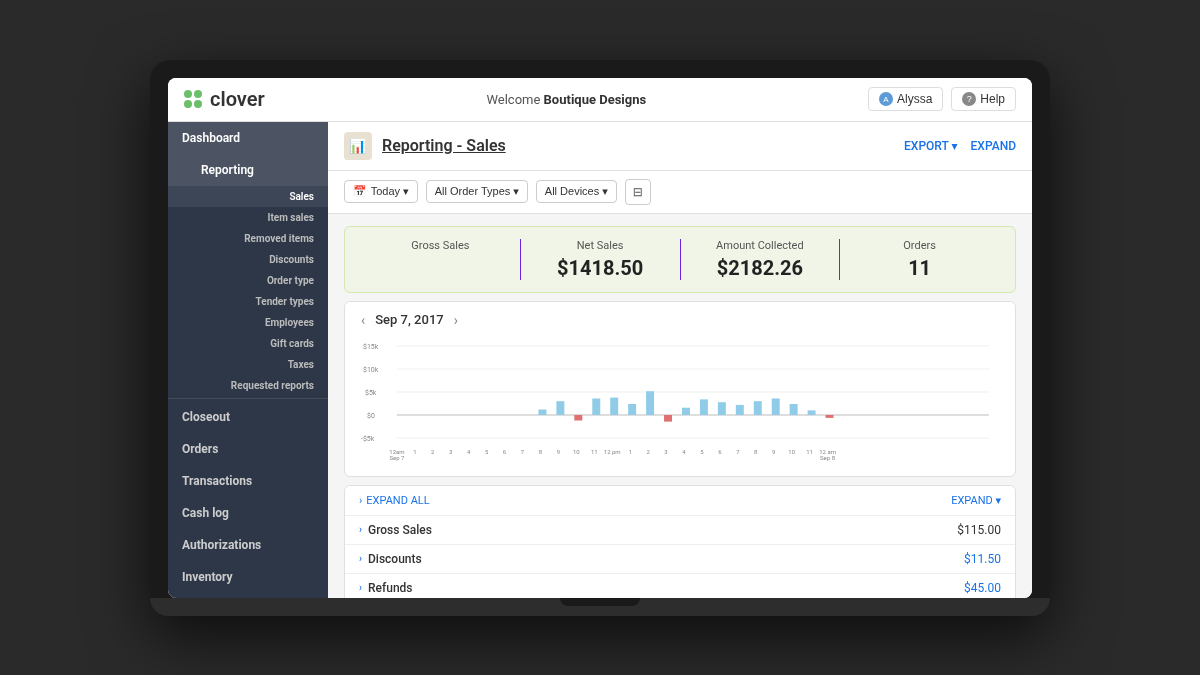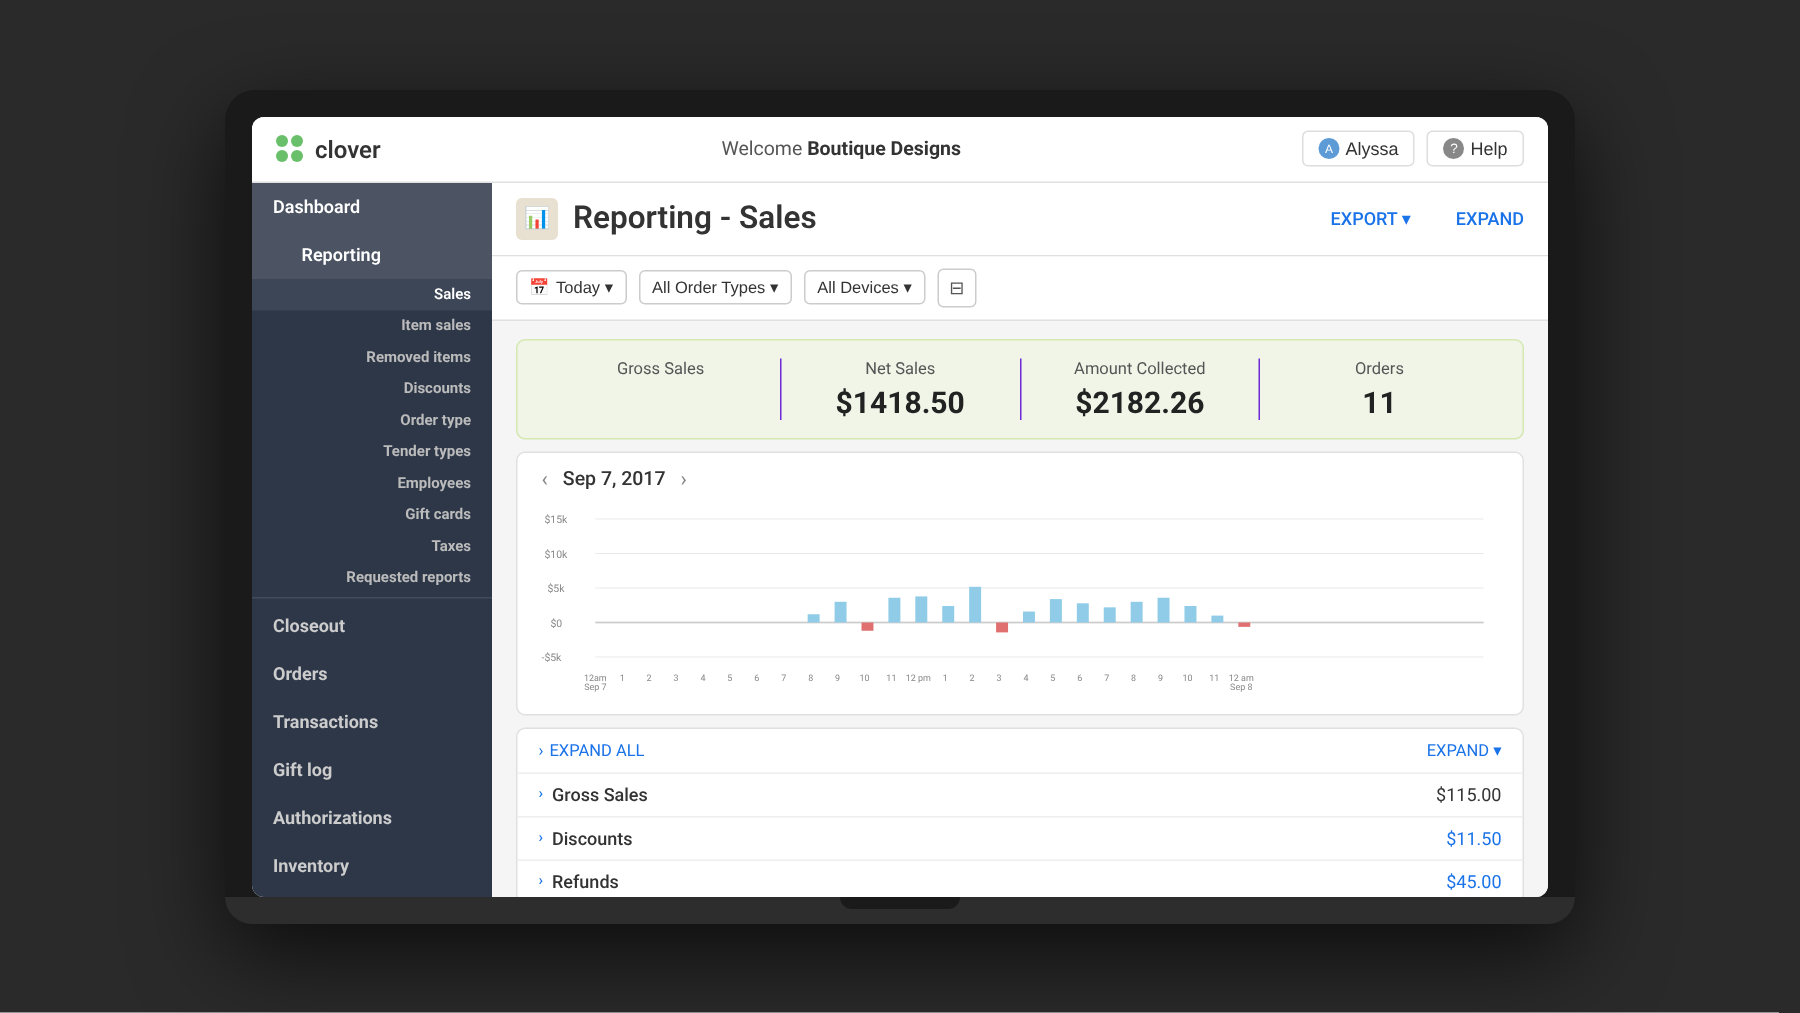--- a/index.html
+++ b/index.html
@@ -69,21 +69,21 @@
       flex-wrap: wrap;
       width: 20px;
     }
     .clover-leaf {
       width: 8px;
       height: 8px;
       border-radius: 50%;
       background: #6abf6a;
     }
     .logo-text {
-      font-size: 16px;
+      font-size: 20px;
       font-weight: 600;
       color: #333;
     }
     .welcome-text {
       font-size: 13px;
       color: #555;
       margin-right: auto;
     }
     .welcome-text strong {
       color: #333;
@@ -181,27 +181,28 @@
       width: 28px;
       height: 28px;
       background: #e8e0d0;
       border-radius: 4px;
       display: flex;
       align-items: center;
       justify-content: center;
       font-size: 14px;
     }
     .page-title {
-      font-size: 21px;
+      font-size: 16px;
       font-weight: 600;
       color: #333;
+      text-decoration: underline;
     }
     .header-actions {
       display: flex;
-      gap: 30px;
+      gap: 13px;
       align-items: center;
     }
     .export-btn {
       color: #1a73e8;
       font-size: 12px;
       font-weight: 500;
       cursor: pointer;
       display: flex;
       align-items: center;
       gap: 2px;
@@ -413,21 +414,21 @@
           <div class="sidebar-item sub">Order type</div>
           <div class="sidebar-item sub">Tender types</div>
           <div class="sidebar-item sub">Employees</div>
           <div class="sidebar-item sub">Gift cards</div>
           <div class="sidebar-item sub">Taxes</div>
           <div class="sidebar-item sub">Requested reports</div>
           <div class="sidebar-divider"></div>
           <div class="sidebar-item">Closeout</div>
           <div class="sidebar-item">Orders</div>
           <div class="sidebar-item">Transactions</div>
-          <div class="sidebar-item">Gift log</div>
+          <div class="sidebar-item">Cash log</div>
           <div class="sidebar-item">Authorizations</div>
           <div class="sidebar-item">Inventory</div>
 
         </div>
 
         <div class="content">
 
           <div class="content-header">
             <div class="page-title-area">
               <div class="page-icon">

